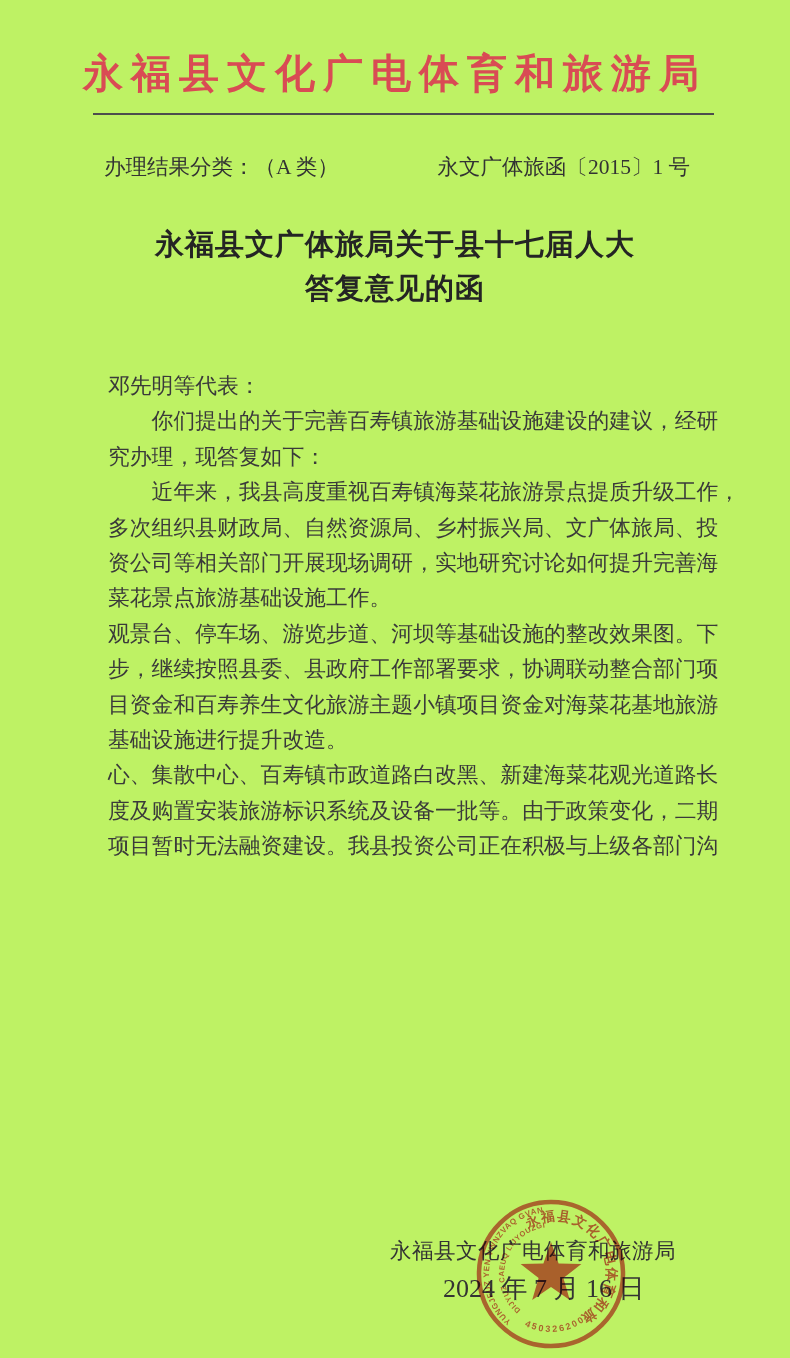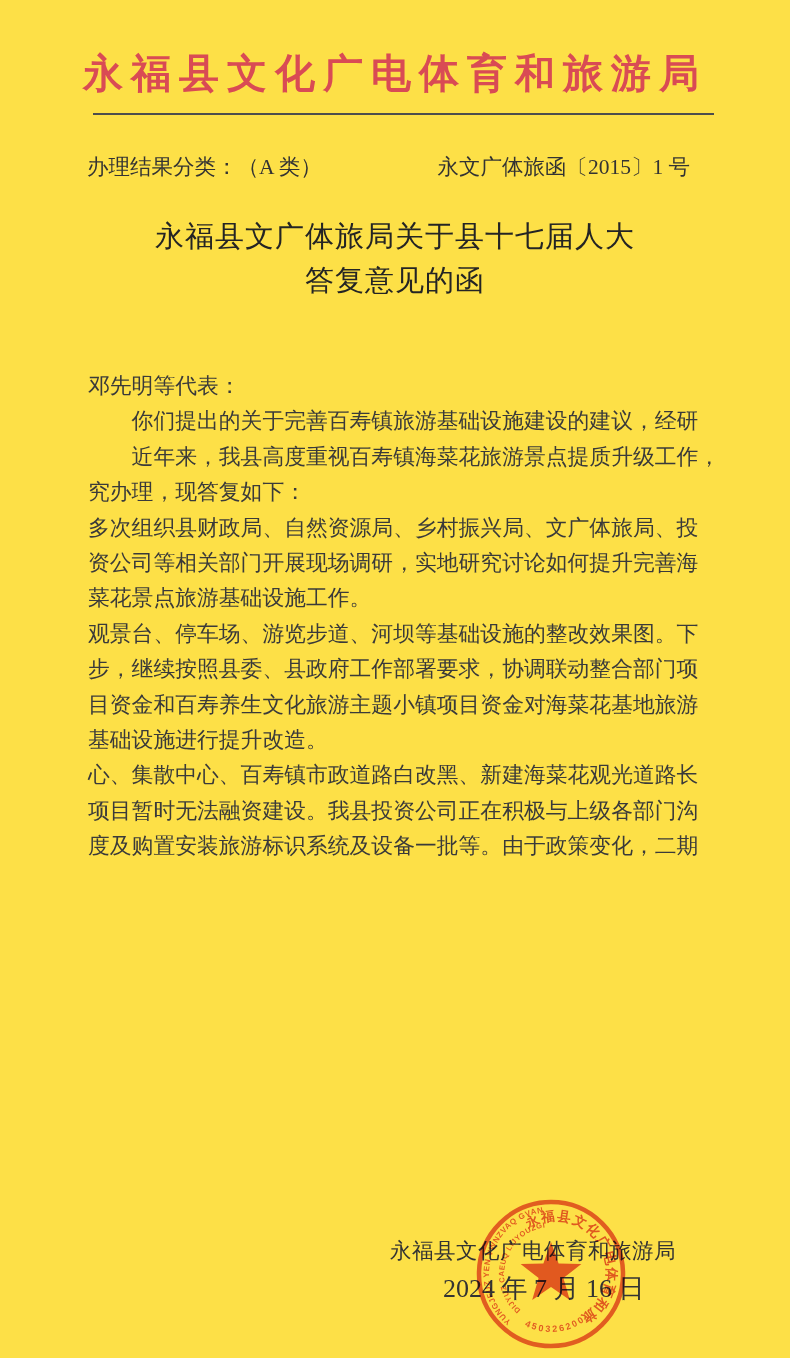--- a/index.html
+++ b/index.html
@@ -1,51 +1,51 @@
 <!DOCTYPE html>
 <html lang="zh"><head>
 <meta charset="utf-8">
 <style>
   html,body{margin:0;padding:0;background:#ffffff;}
   .page{
     position:relative;
     width:790px;height:1358px;
-    background:#fde047;
+    background:#bef264;
     font-family:"Liberation Serif","DejaVu Serif",serif;
     color:#383838;
     overflow:hidden;
   }
   .letterhead{
     position:absolute;top:46px;left:0;width:790px;
     text-align:center;
     font-size:40px;font-weight:700;
     letter-spacing:8px;
     color:#d94b54;
     white-space:nowrap;
   }
   .headrule{
     position:absolute;top:113px;left:93px;width:621px;height:2px;
     background:#4d4d4d;
   }
   .meta-row{position:absolute;top:152px;left:0;width:790px;height:30px;font-size:21.5px;color:#333;}
-  .meta-left{position:absolute;left:87px;top:0;white-space:nowrap;text-align:center;}
+  .meta-left{position:absolute;left:104px;top:0;white-space:nowrap;text-align:center;}
   .meta-right{position:absolute;right:100px;top:0;white-space:nowrap;}
   .doc-title{
-    position:absolute;top:214px;left:0;width:790px;
+    position:absolute;top:222px;left:0;width:790px;
     text-align:center;
-    font-size:29px;font-weight:400;line-height:44px;
+    font-size:29px;font-weight:700;line-height:44px;
     color:#242424;letter-spacing:1px;
   }
   .body-block{
     position:absolute;left:88px;width:620px;
     font-size:21.8px;line-height:35.4px;
     color:#3a3a3a;
     letter-spacing:0px;
   }
-  .body-block .bodyline{white-space:nowrap;}
+  .body-block .bodyline{white-space:nowrap;margin-left:20px;}
   #body-page1{top:369px;}
   #body-page2{top:1054px;}
   .sig-org{position:absolute;left:390px;top:1236px;font-size:21.5px;color:#333;white-space:nowrap;letter-spacing:0.5px;}
   .sig-date{position:absolute;left:443px;top:1271px;font-size:26px;color:#333;white-space:nowrap;}
   .stamp{
     position:absolute;left:471px;top:1194px;width:160px;height:160px;
     opacity:0.88;
     mix-blend-mode:multiply;
     pointer-events:none;
   }
@@ -65,32 +65,32 @@
   </div>
 
   <div class="doc-title">
     <div>永福县文广体旅局关于县十七届人大</div>
     <div>答复意见的函</div>
   </div>
 
   <div class="body-block" id="body-page1">
       <div class="bodyline">邓先明等代表：</div>
       <div class="bodyline">　　你们提出的关于完善百寿镇旅游基础设施建设的建议，经研</div>
+      <div class="bodyline">究办理，现答复如下：</div>
       <div class="bodyline">　　近年来，我县高度重视百寿镇海菜花旅游景点提质升级工作，</div>
-      <div class="bodyline">究办理，现答复如下：</div>
       <div class="bodyline">多次组织县财政局、自然资源局、乡村振兴局、文广体旅局、投</div>
       <div class="bodyline">资公司等相关部门开展现场调研，实地研究讨论如何提升完善海</div>
       <div class="bodyline">菜花景点旅游基础设施工作。</div>
       <div class="bodyline">观景台、停车场、游览步道、河坝等基础设施的整改效果图。下</div>
       <div class="bodyline">步，继续按照县委、县政府工作部署要求，协调联动整合部门项</div>
       <div class="bodyline">目资金和百寿养生文化旅游主题小镇项目资金对海菜花基地旅游</div>
       <div class="bodyline">基础设施进行提升改造。</div>
       <div class="bodyline">心、集散中心、百寿镇市政道路白改黑、新建海菜花观光道路长</div>
+      <div class="bodyline">度及购置安装旅游标识系统及设备一批等。由于政策变化，二期</div>
       <div class="bodyline">项目暂时无法融资建设。我县投资公司正在积极与上级各部门沟</div>
-      <div class="bodyline">度及购置安装旅游标识系统及设备一批等。由于政策变化，二期</div>
     </div>
 
   <div class="body-block" id="body-page2">
     </div>
 
   <div class="sig-org">永福县文化广电体育和旅游局</div>
   <div class="sig-date">2024 年 7 月 16 日</div>
 
   <svg class="stamp" viewBox="0 0 160 160" xmlns="http://www.w3.org/2000/svg">
     <defs>

